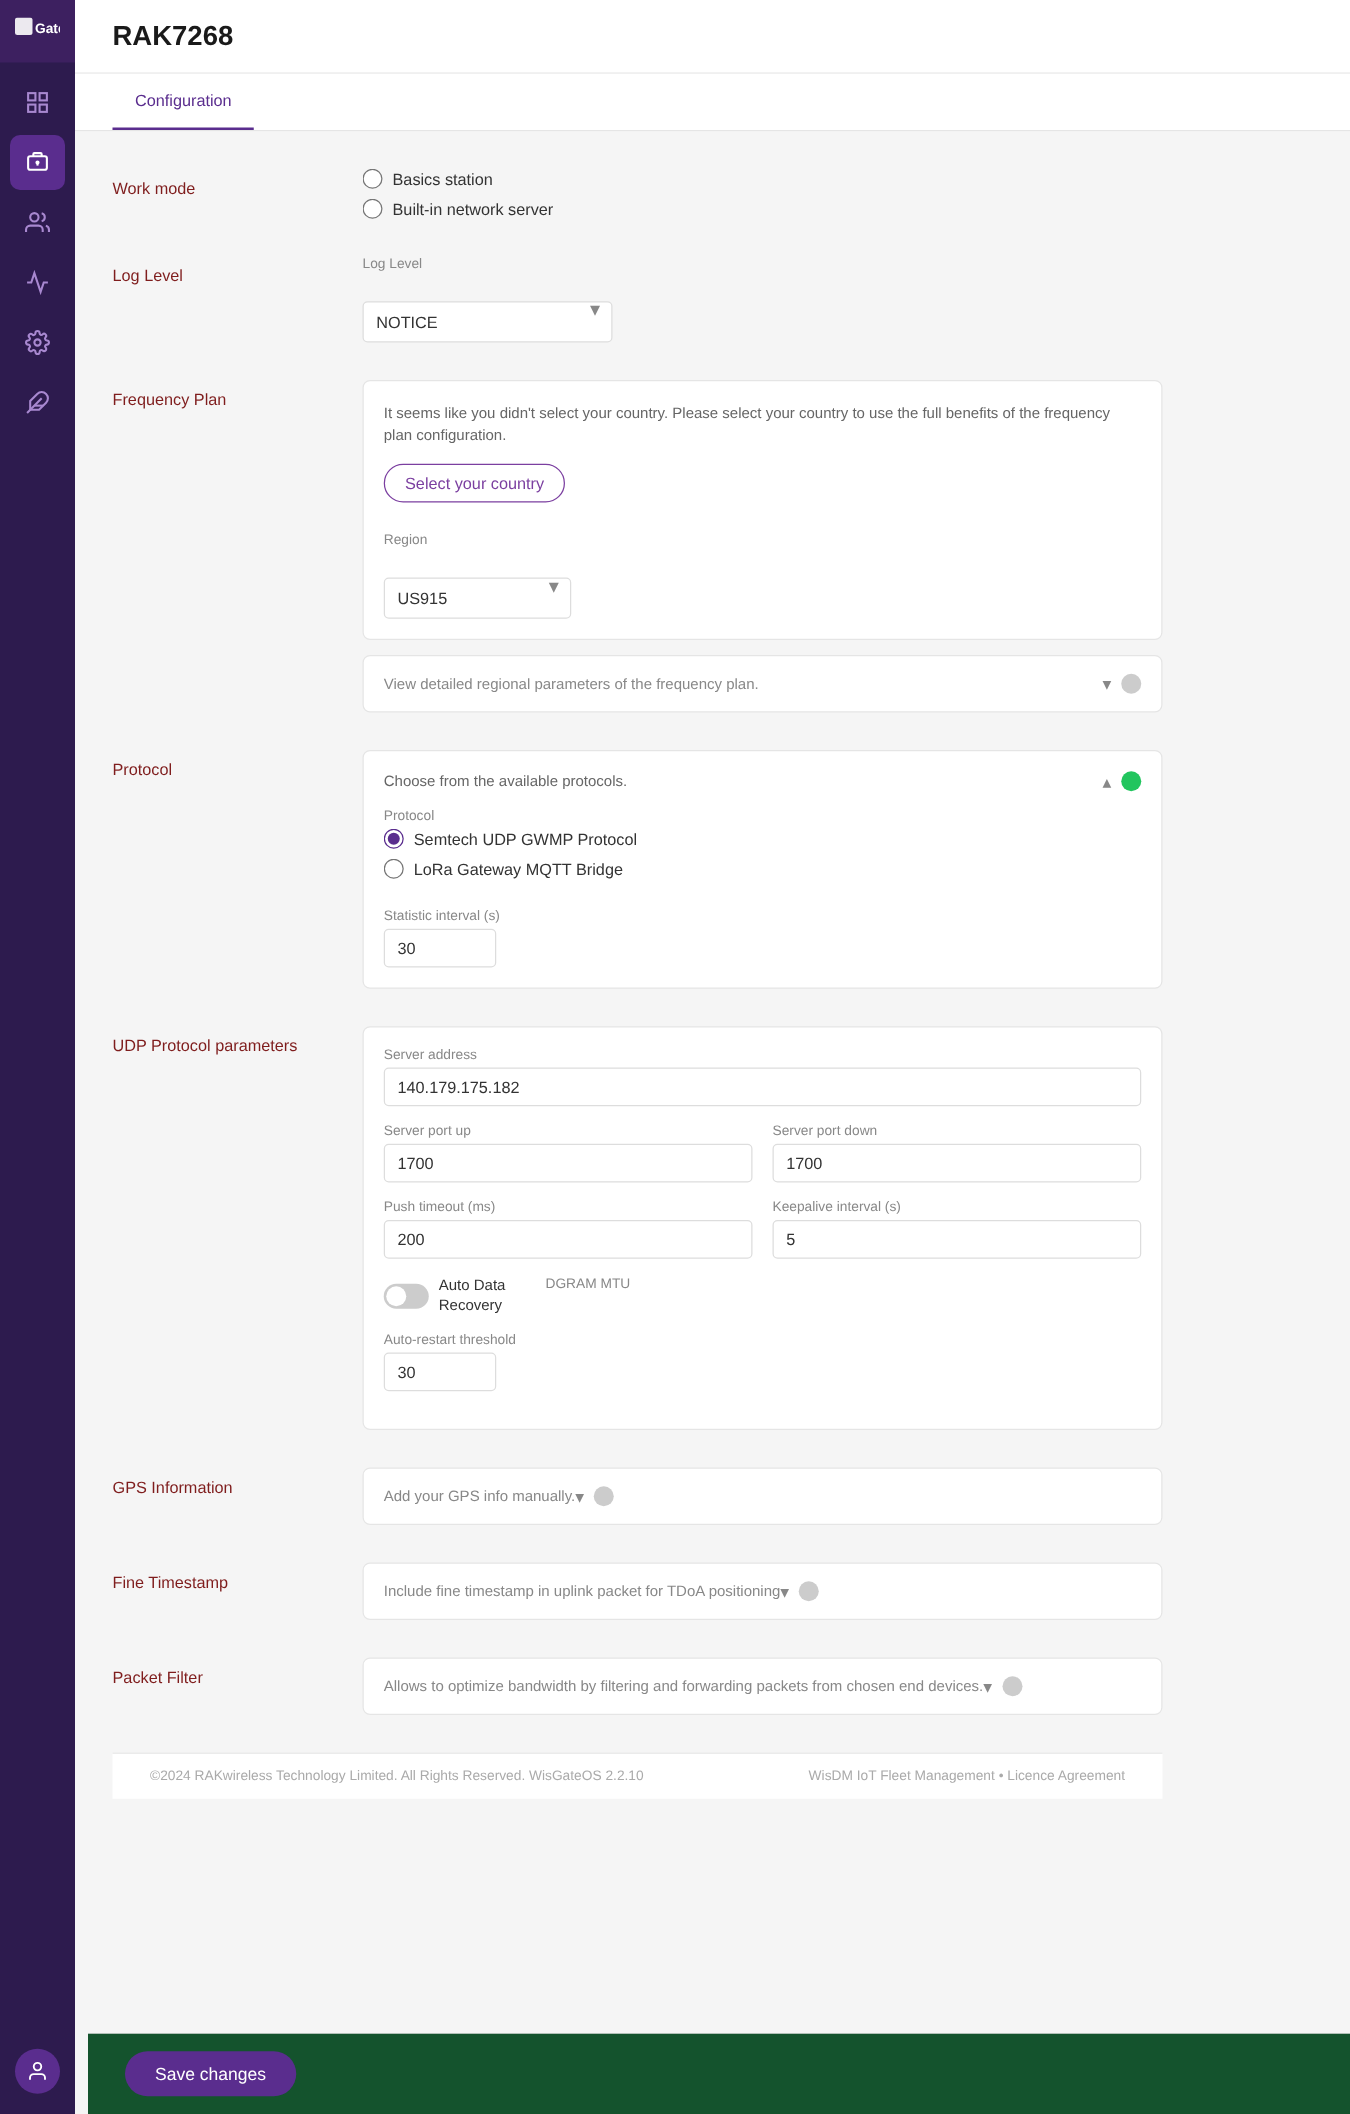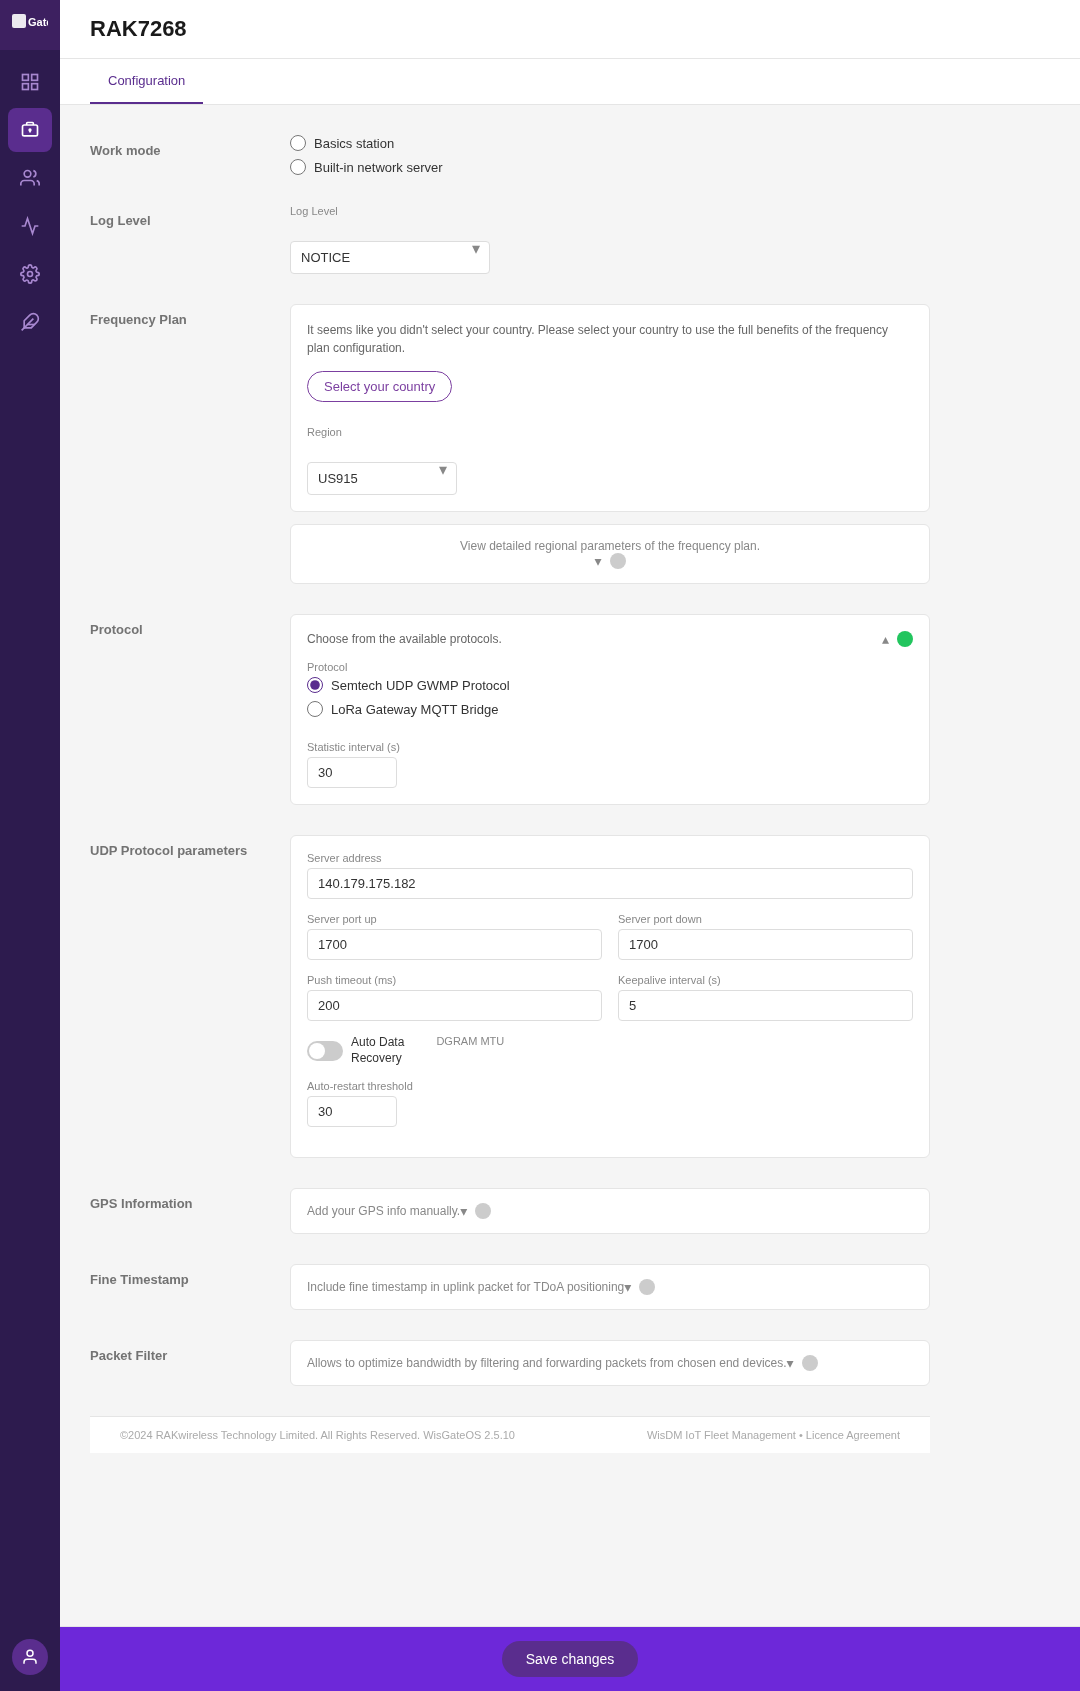--- a/index.html
+++ b/index.html
@@ -108,22 +108,22 @@
     
     .section-row {
       display: flex;
       margin-bottom: 30px;
       align-items: flex-start;
     }
     .section-label {
       width: 200px;
       min-width: 200px;
       font-size: 13px;
-      color: #737373;
-      font-weight: 700;
+      color: #7f1d1d;
+      font-weight: 400;
       padding-top: 8px;
     }
     .section-content {
       flex: 1;
     }
 
     
     .radio-group { display: flex; flex-direction: column; gap: 8px; }
     .radio-option {
       display: flex;
@@ -201,21 +201,20 @@
     
     .collapsible-panel {
       background: white;
       border: 1px solid #e5e5e5;
       border-radius: 6px;
       padding: 14px 16px;
       margin-top: 12px;
       display: flex;
       align-items: center;
       justify-content: space-between;
-      flex-direction: column;
     }
     .collapsible-text {
       font-size: 12px;
       color: #888;
     }
     .collapsible-controls {
       display: flex;
       align-items: center;
       gap: 8px;
     }
@@ -351,27 +350,27 @@
       margin-top: 30px;
     }
     .footer-left { font-size: 11px; color: #aaa; }
     .footer-right { font-size: 11px; color: #aaa; }
     .footer-right a { color: #aaa; text-decoration: none; }
 
     
     .save-bar {
       position: fixed;
       bottom: 0;
-      left: 60px;
+      left: 70px;
       right: 0;
-      background: #6d28d9;
+      background: #14532d;
       border-top: 1px solid #e5e5e5;
       padding: 14px 30px;
       display: flex;
-      justify-content: center;
+      justify-content: flex-start;
       z-index: 50;
     }
     .btn-save {
       background: #5a2d8e;
       color: white;
       border: none;
       border-radius: 20px;
       padding: 10px 24px;
       font-size: 14px;
       cursor: pointer;
@@ -633,21 +632,21 @@
           <span class="collapsible-text">Allows to optimize bandwidth by filtering and forwarding packets from chosen end devices.</span>
           <div class="collapsible-controls">
             <button class="chevron-btn">▾</button>
             <div class="status-dot"></div>
           </div>
         </div>
       </div>
     </div>
 
     <div class="footer">
-      <span class="footer-left">©2024 RAKwireless Technology Limited. All Rights Reserved. WisGateOS 2.5.10</span>
+      <span class="footer-left">©2024 RAKwireless Technology Limited. All Rights Reserved. WisGateOS 2.2.10</span>
       <span class="footer-right">
         <span>WisDM IoT Fleet Management</span>
         <span>•</span>
         <a href="#">Licence Agreement</a>
       </span>
     </div>
 
   </div>
 </div>
 

